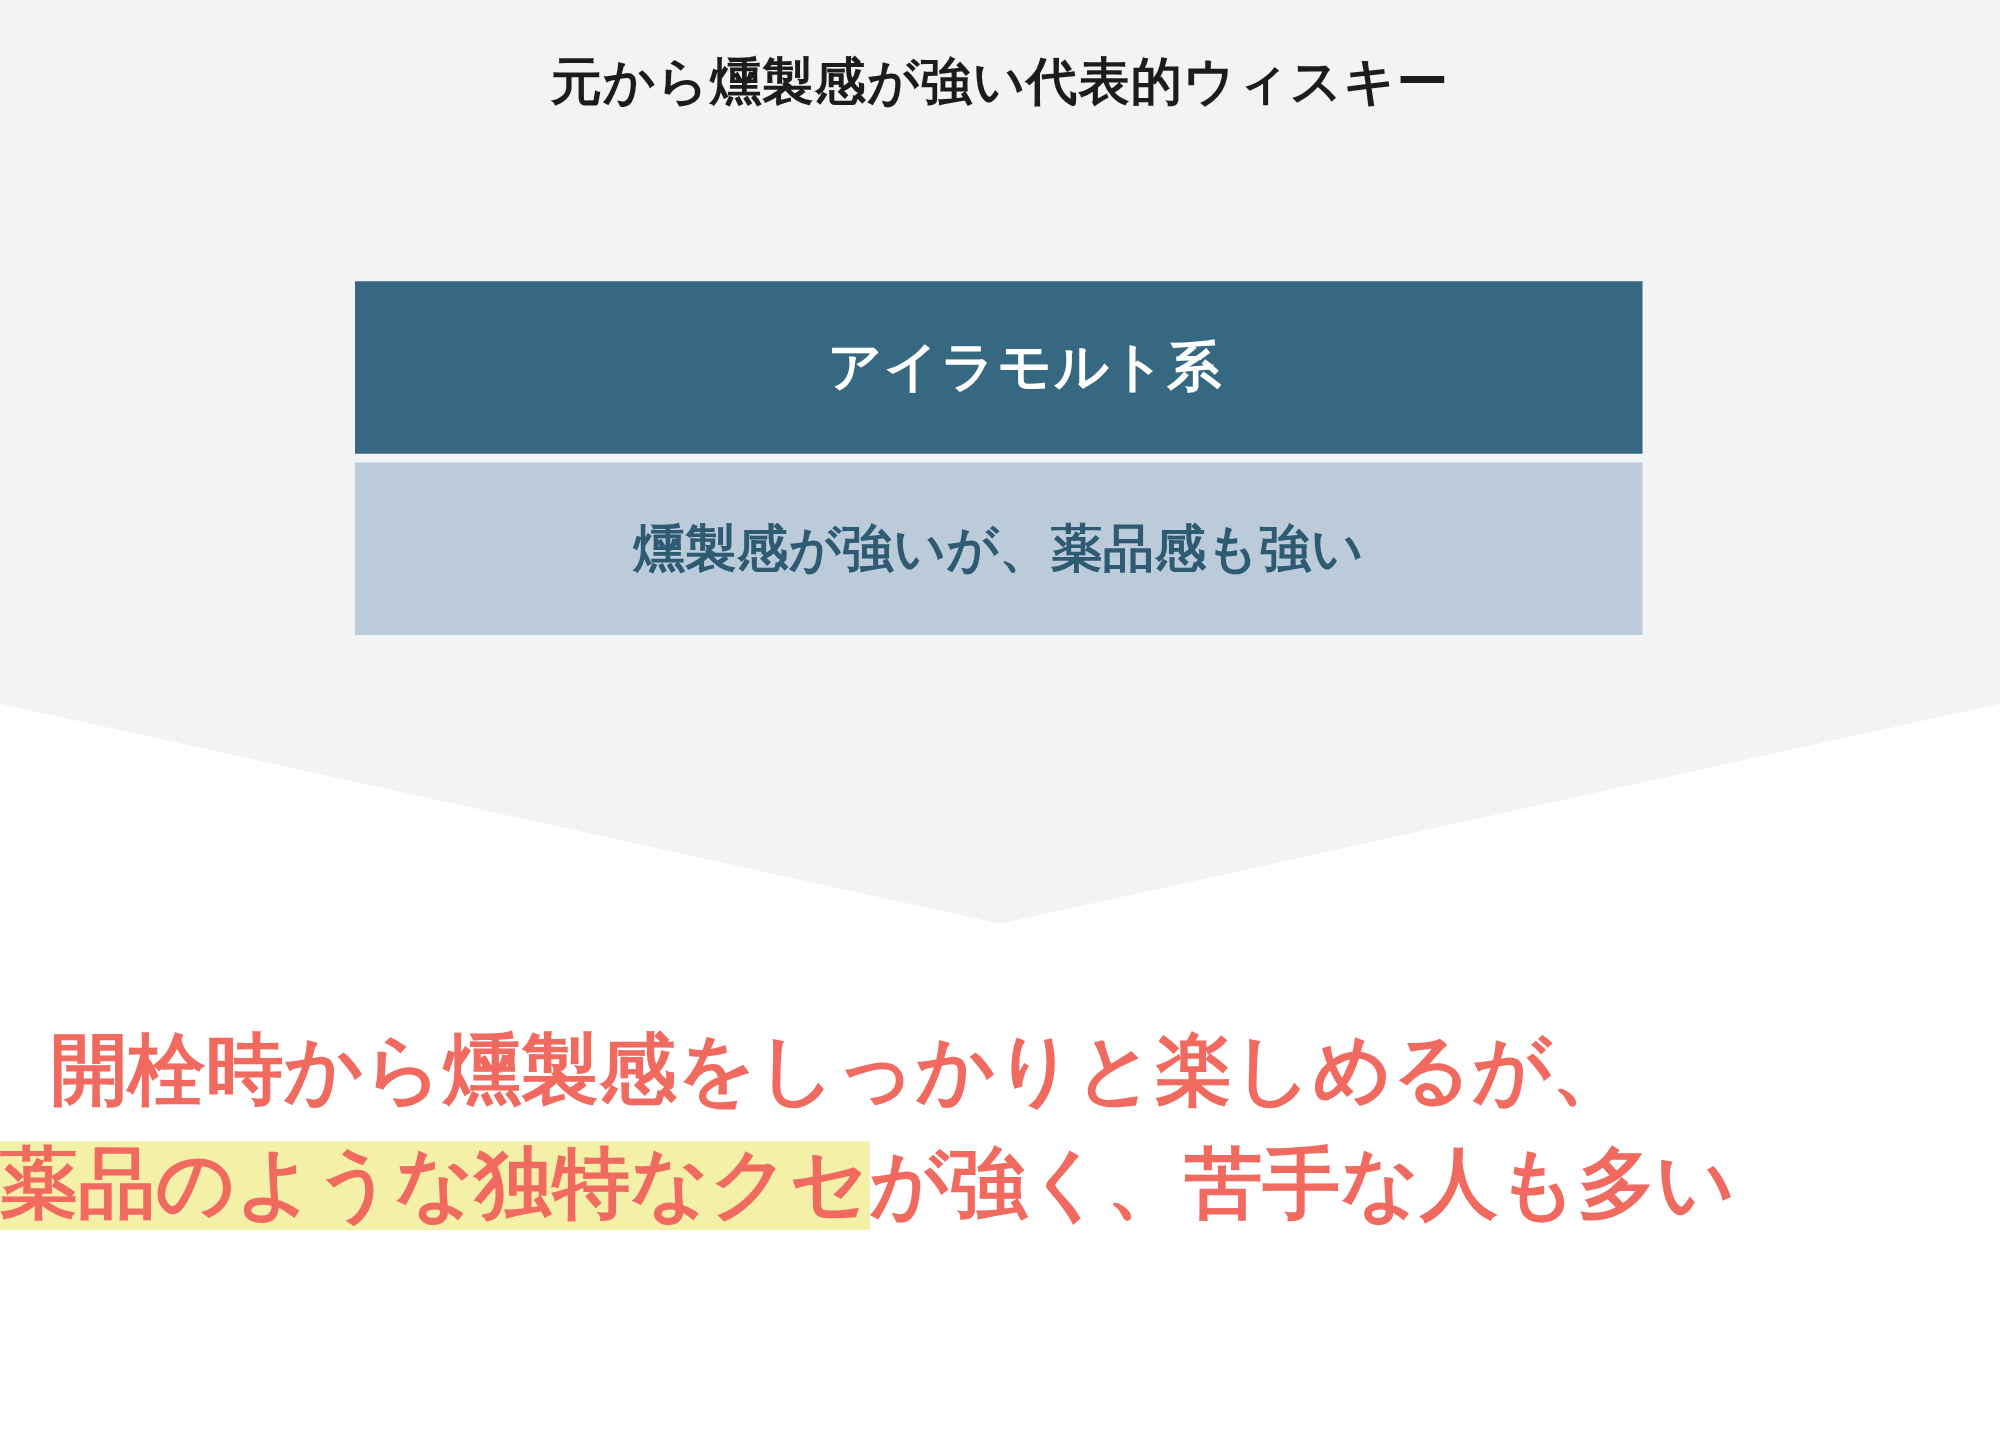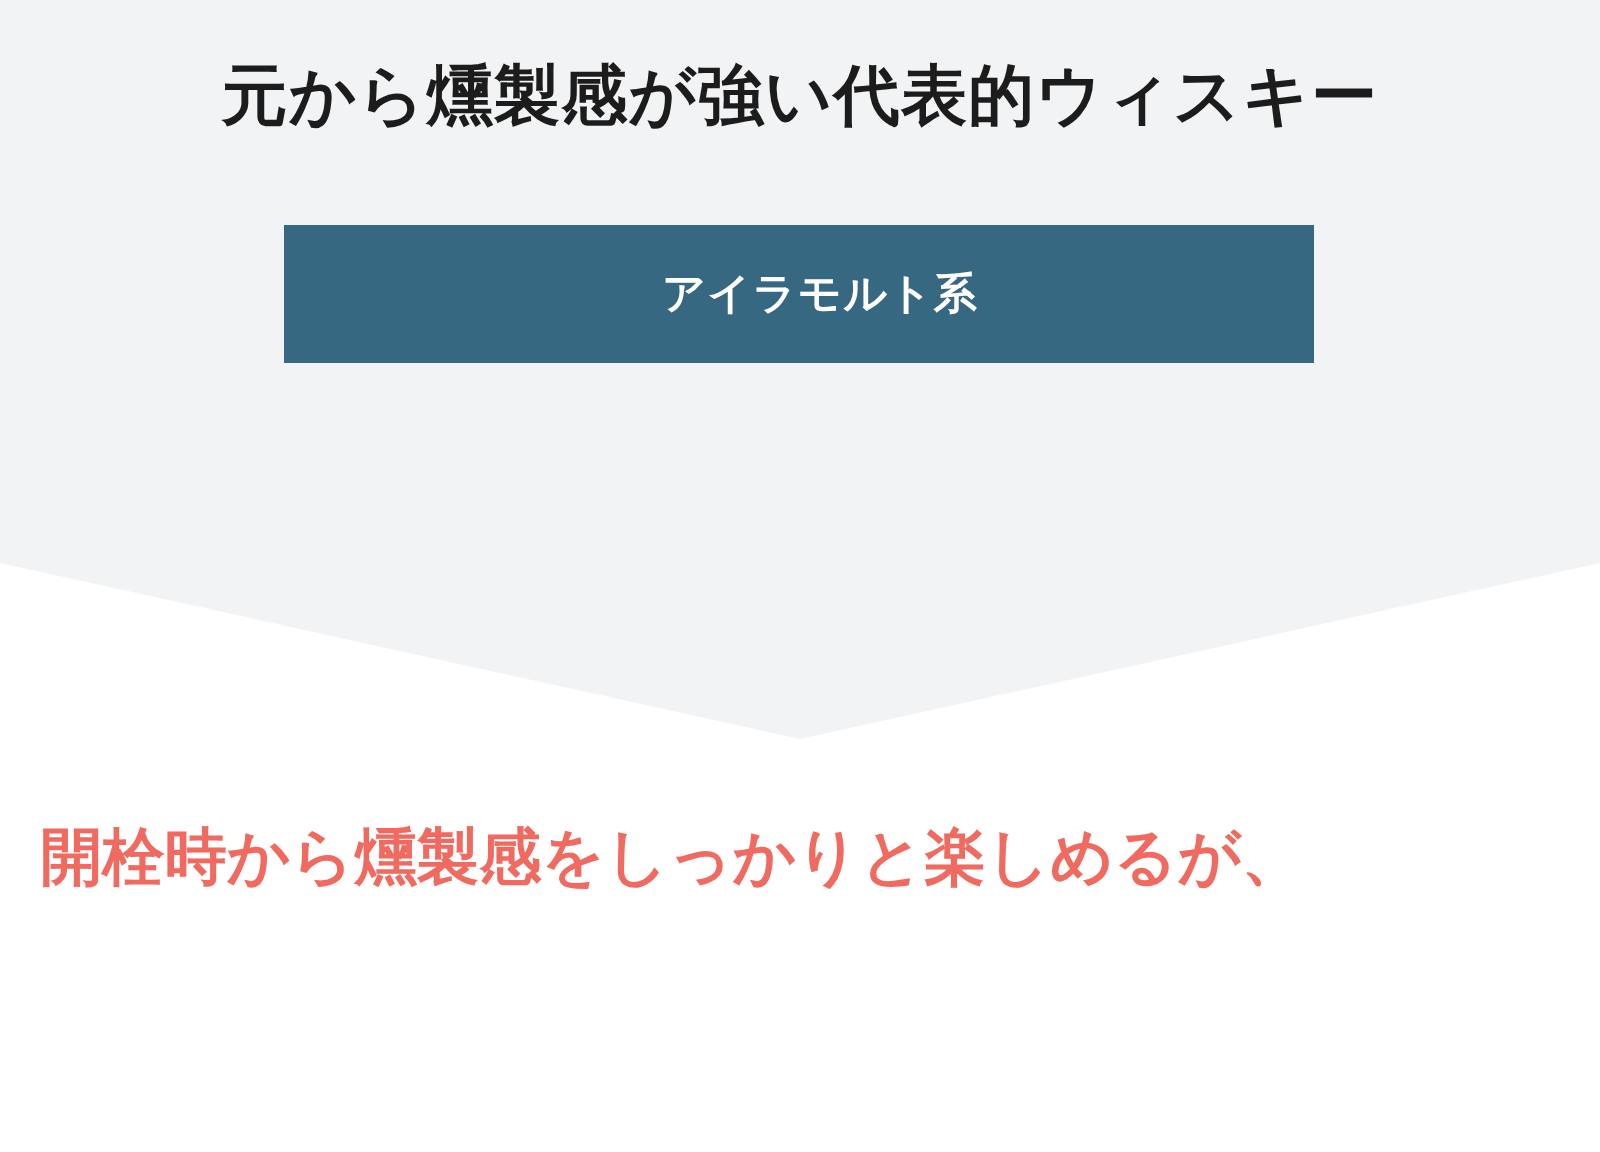--- a/index.html
+++ b/index.html
@@ -24,24 +24,24 @@
     height: 740px;
     background: #f1f3f5;
     -webkit-clip-path: polygon(0 0, 1600px 0, 1600px 563px, 800px 739px, 0 563px);
     clip-path: polygon(0 0, 1600px 0, 1600px 563px, 800px 739px, 0 563px);
   }
 
   
   #page-title {
     position: absolute;
     left: 0;
-    top: 58px;
+    top: 42px;
     width: 1600px;
     text-align: center;
-    font-size: 66px;
+    font-size: 41px;
     font-weight: 700;
     letter-spacing: 0.02em;
     color: #1c1c1c;
     line-height: 1.15;
     white-space: nowrap;
   }
 
   
   #category-card {
     position: absolute;
@@ -109,19 +109,25 @@
 <body>
 
 <div id="arrow-panel"></div>
 
 <div id="page-title">元から燻製感が強い代表的ウィスキー</div>
 
 <div id="category-card">
   <div id="category-header">
     <span id="category-header-label">アイラモルト系</span>
   </div>
+  <div id="category-body">
+    <span id="category-body-label">燻製感が強いが、薬品感も強い</span>
+  </div>
 </div>
 
 <div id="conclusion">
   <div class="line">
     <span>開栓時から燻製感をしっかりと楽しめるが、</span>
   </div>
+  <div class="line">
+    <span class="hl">薬品のような独特なクセ</span><span>が強く、苦手な人も多い</span>
+  </div>
 </div>
 
 </body></html>

